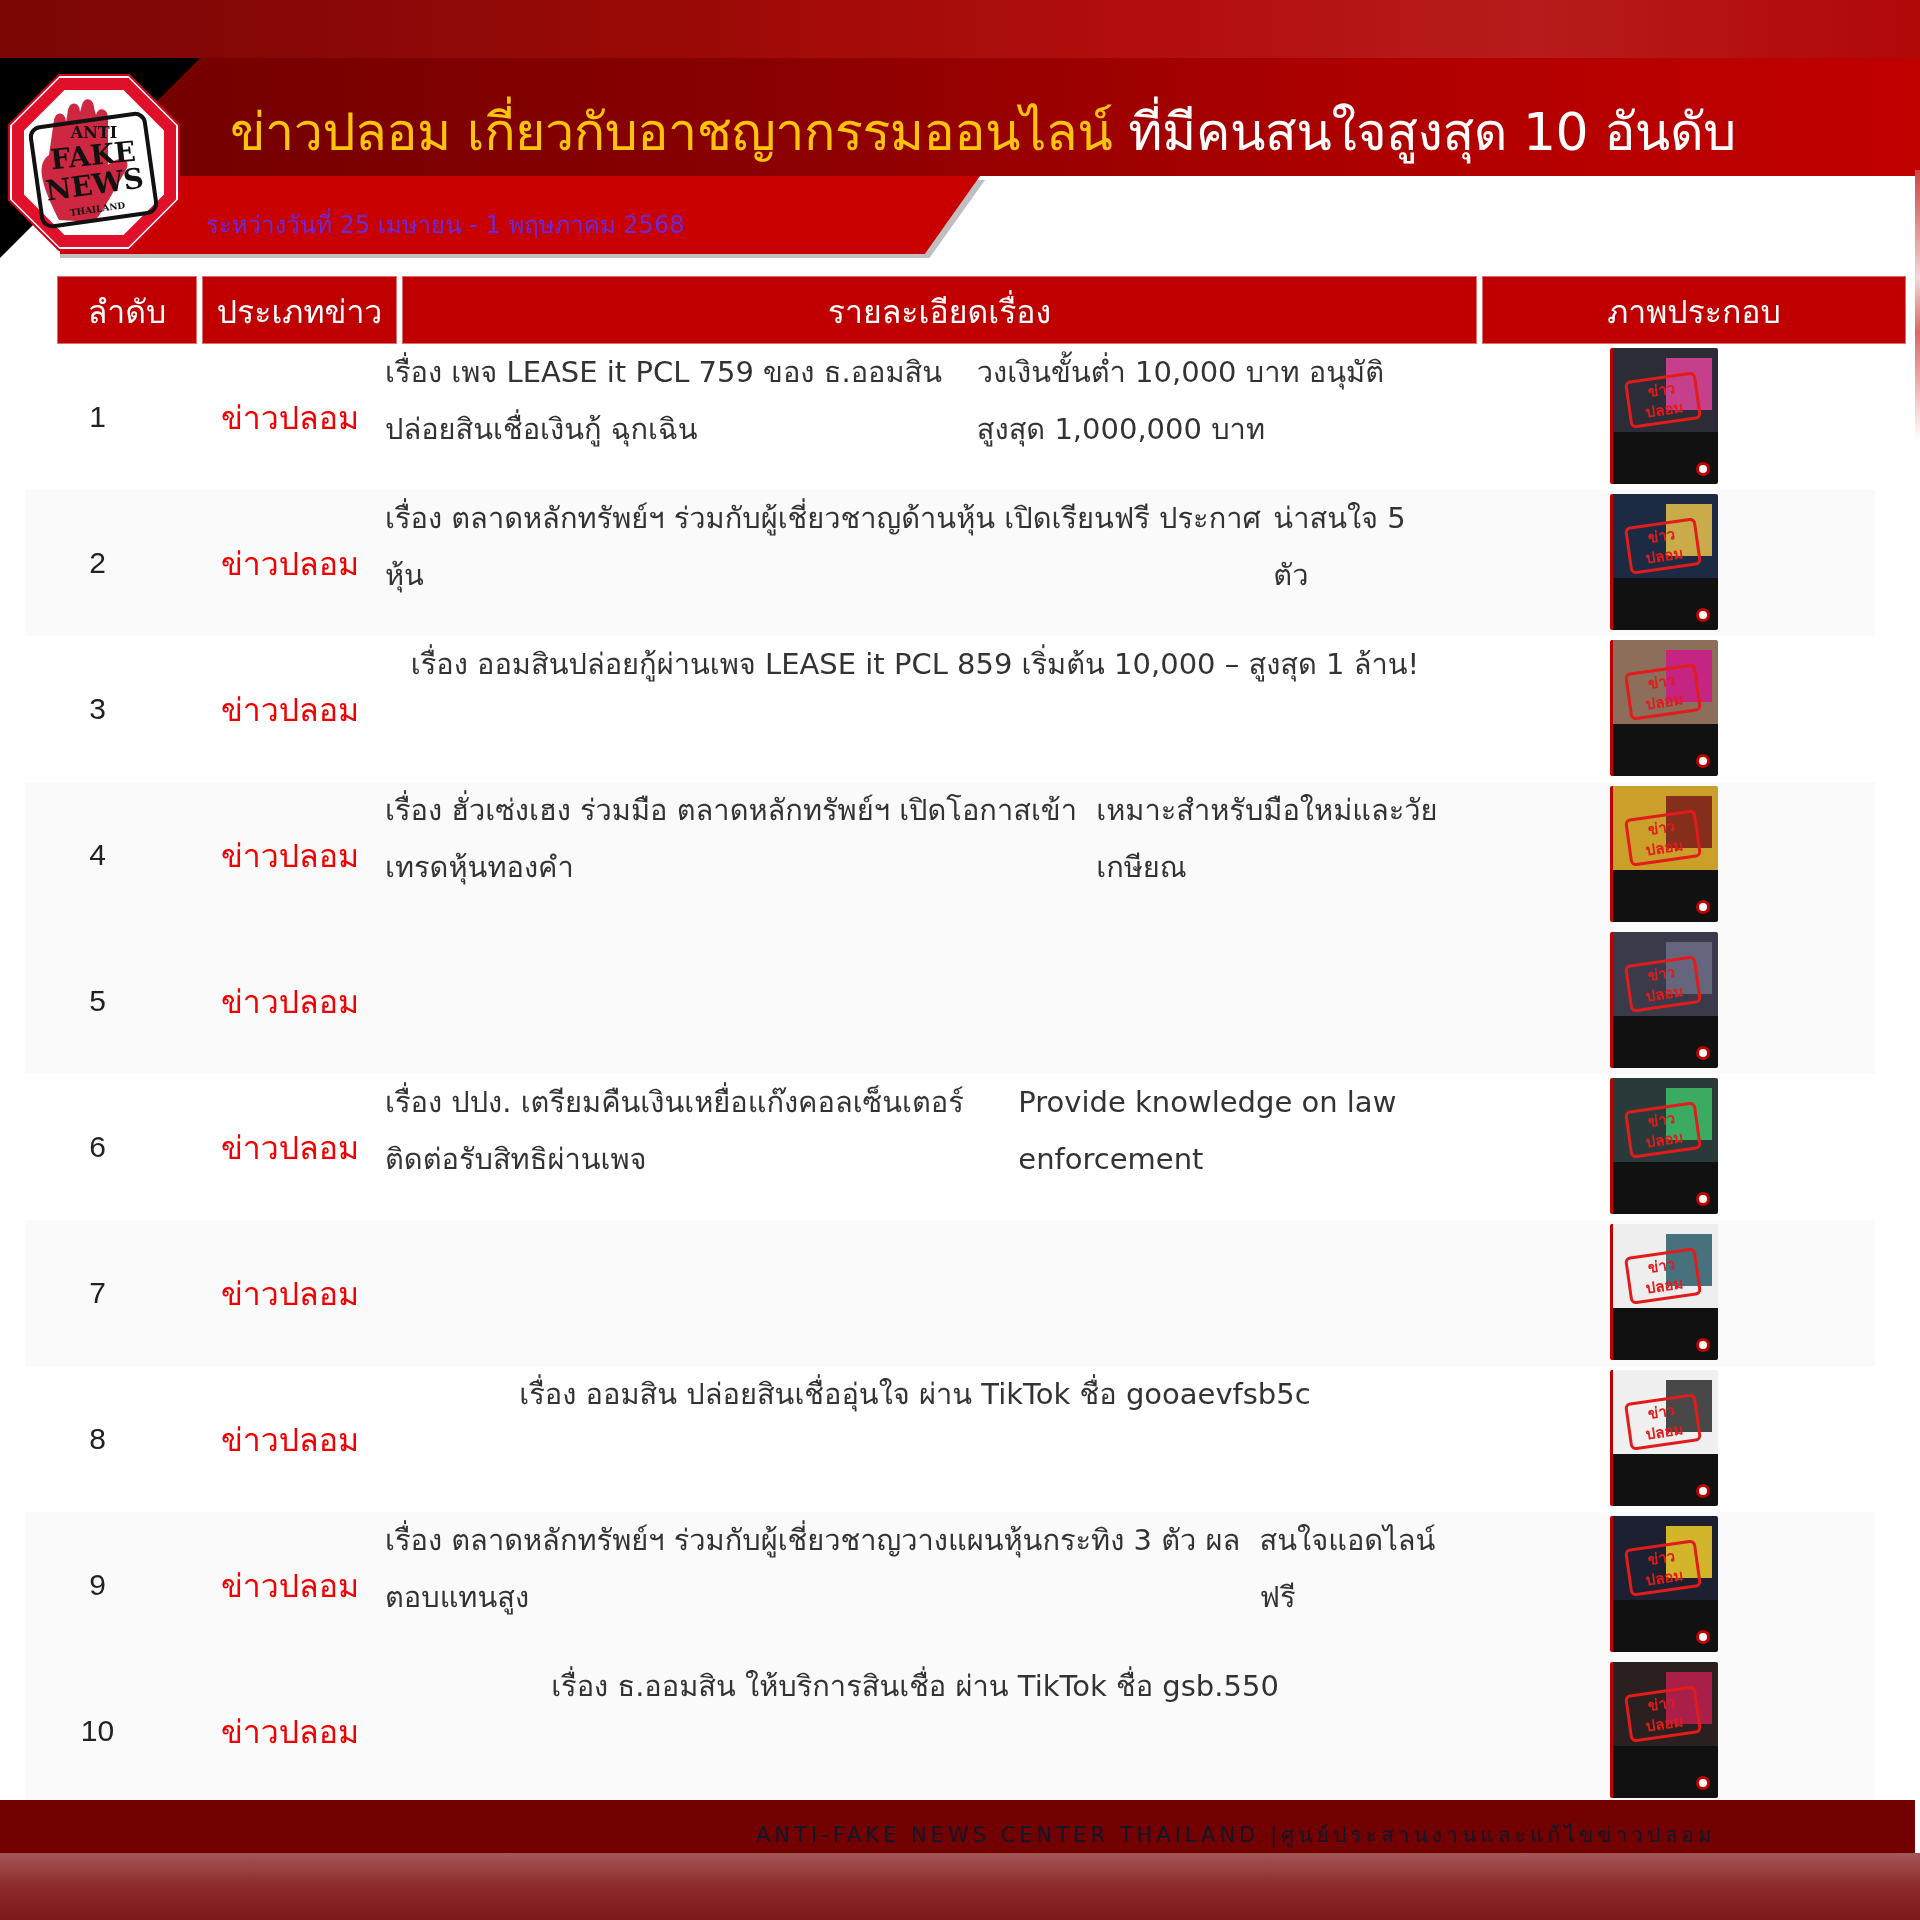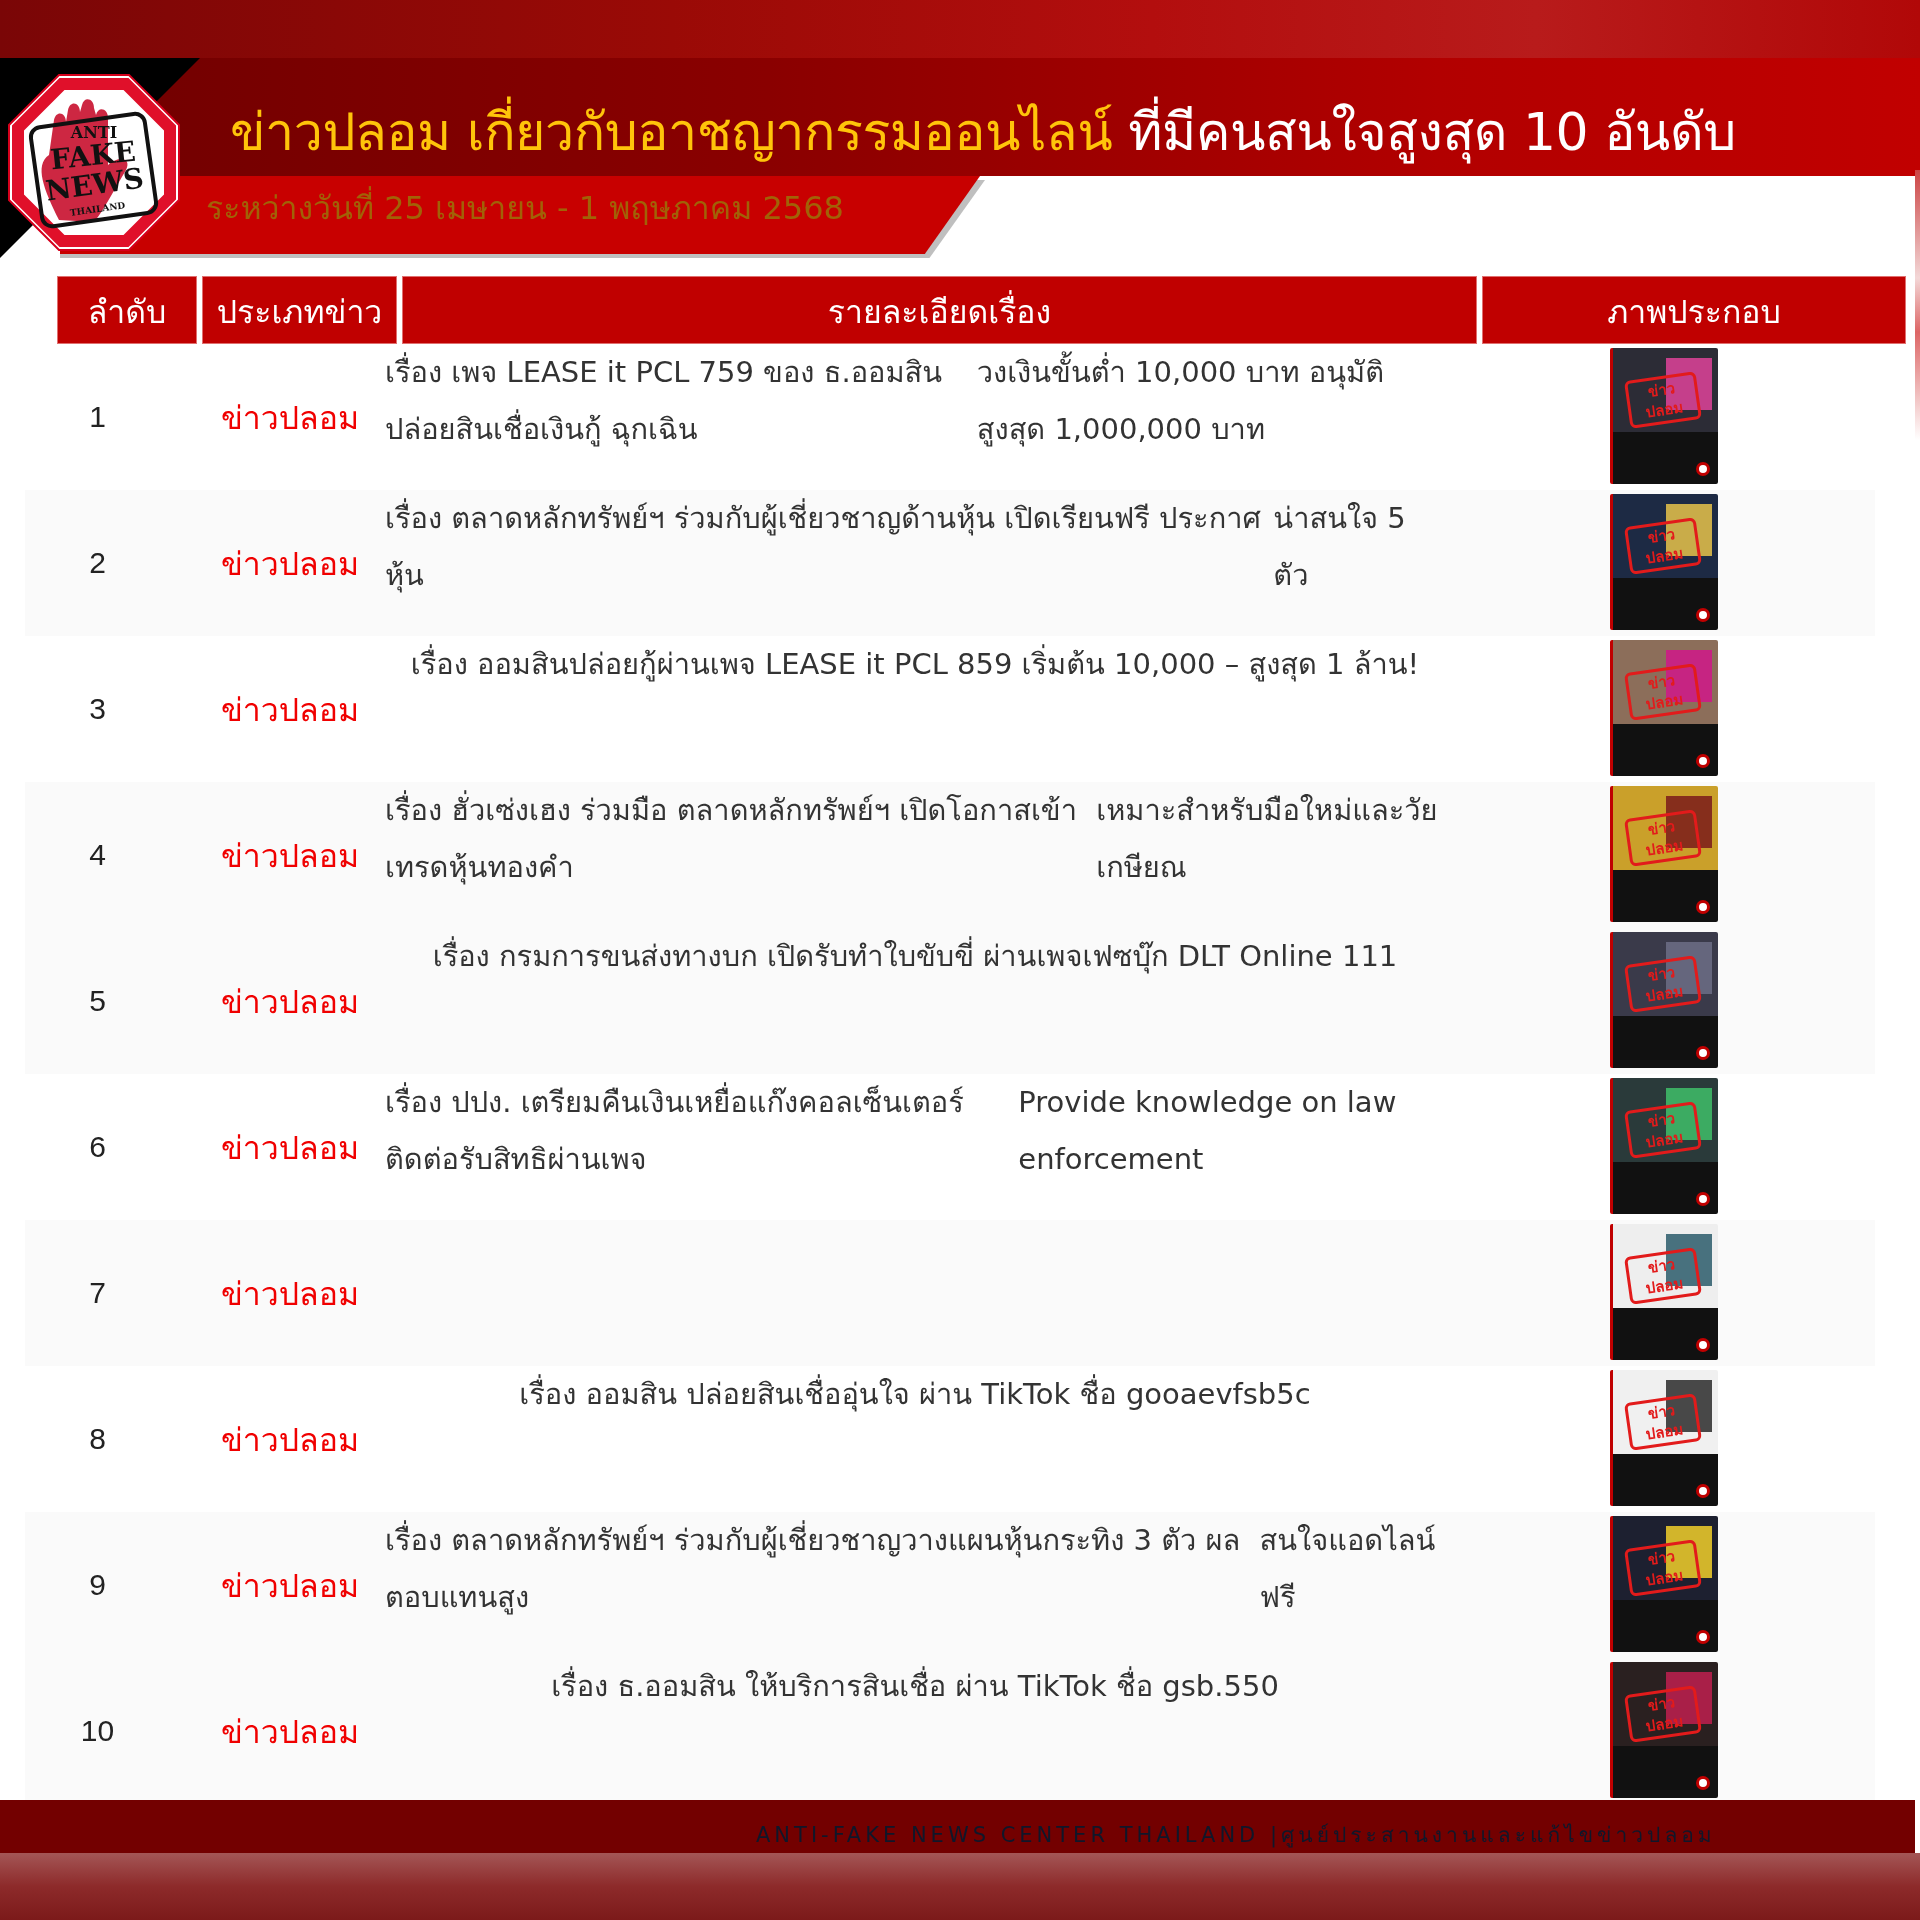--- a/index.html
+++ b/index.html
@@ -30,21 +30,21 @@
     background: rgba(0,0,0,0.25);
     clip-path: polygon(0 0, 100% 0, 94% 100%, 0 100%);
   }
   .title {
     position: absolute; left: 230px; top: 92px; height: 80px;
     font-size: 52px; line-height: 80px; white-space: nowrap; letter-spacing: -0.5px;
   }
   .title .yellow { color: #ffc40a; }
   .title .white { color: #ffffff; }
   .date-text {
-    position: absolute; left: 206px; top: 182px; font-size: 32px; color: #a16207; white-space: nowrap;
+    position: absolute; left: 206px; top: 205px; font-size: 24px; color: #6d28d9; white-space: nowrap;
   }
 
   
   .logo {
     position: absolute; left: 4px; top: 70px; width: 180px; height: 185px;
   }
 
   .right-strip {
     position: absolute; left: 1915px; top: 170px; width: 5px; height: 270px;
     background: linear-gradient(180deg, #c44 0%, #f3d7d7 40%, #d66 60%, #fff 100%);
@@ -193,23 +193,20 @@
     <div class="cell-image" style="background: linear-gradient(rgb(202, 160, 42) 0%, rgb(202, 160, 42) 62%, rgb(17, 17, 17) 62%, rgb(17, 17, 17) 100%); border-left: 3px solid rgb(192, 0, 0);">
         <div style="position: absolute; right: 6px; top: 10px; width: 46px; height: 52px; background: rgb(122, 26, 26); opacity: 0.85;"></div>
         <div class="stamp">ข่าว ปลอม</div>
         <div class="thumb-dot"></div>
       </div>
   </div>
 
   <div class="row alt" style="top:584px;">
     <div class="cell-rank">5</div>
     <div class="cell-type">ข่าวปลอม</div>
-    <div class="cell-detail">
-      <div>เรื่อง กรมการขนส่งทางบก เปิดรับทำใบขับขี่ ผ่านเพจเฟซบุ๊ก DLT Online 111</div>
-    </div>
     <div class="cell-image" style="background: linear-gradient(rgb(58, 58, 74) 0%, rgb(58, 58, 74) 62%, rgb(17, 17, 17) 62%, rgb(17, 17, 17) 100%); border-left: 3px solid rgb(192, 0, 0);">
         <div style="position: absolute; right: 6px; top: 10px; width: 46px; height: 52px; background: rgb(109, 111, 134); opacity: 0.85;"></div>
         <div class="stamp">ข่าว ปลอม</div>
         <div class="thumb-dot"></div>
       </div>
   </div>
 
   <div class="row" style="top:730px;">
     <div class="cell-rank">6</div>
     <div class="cell-type">ข่าวปลอม</div>

